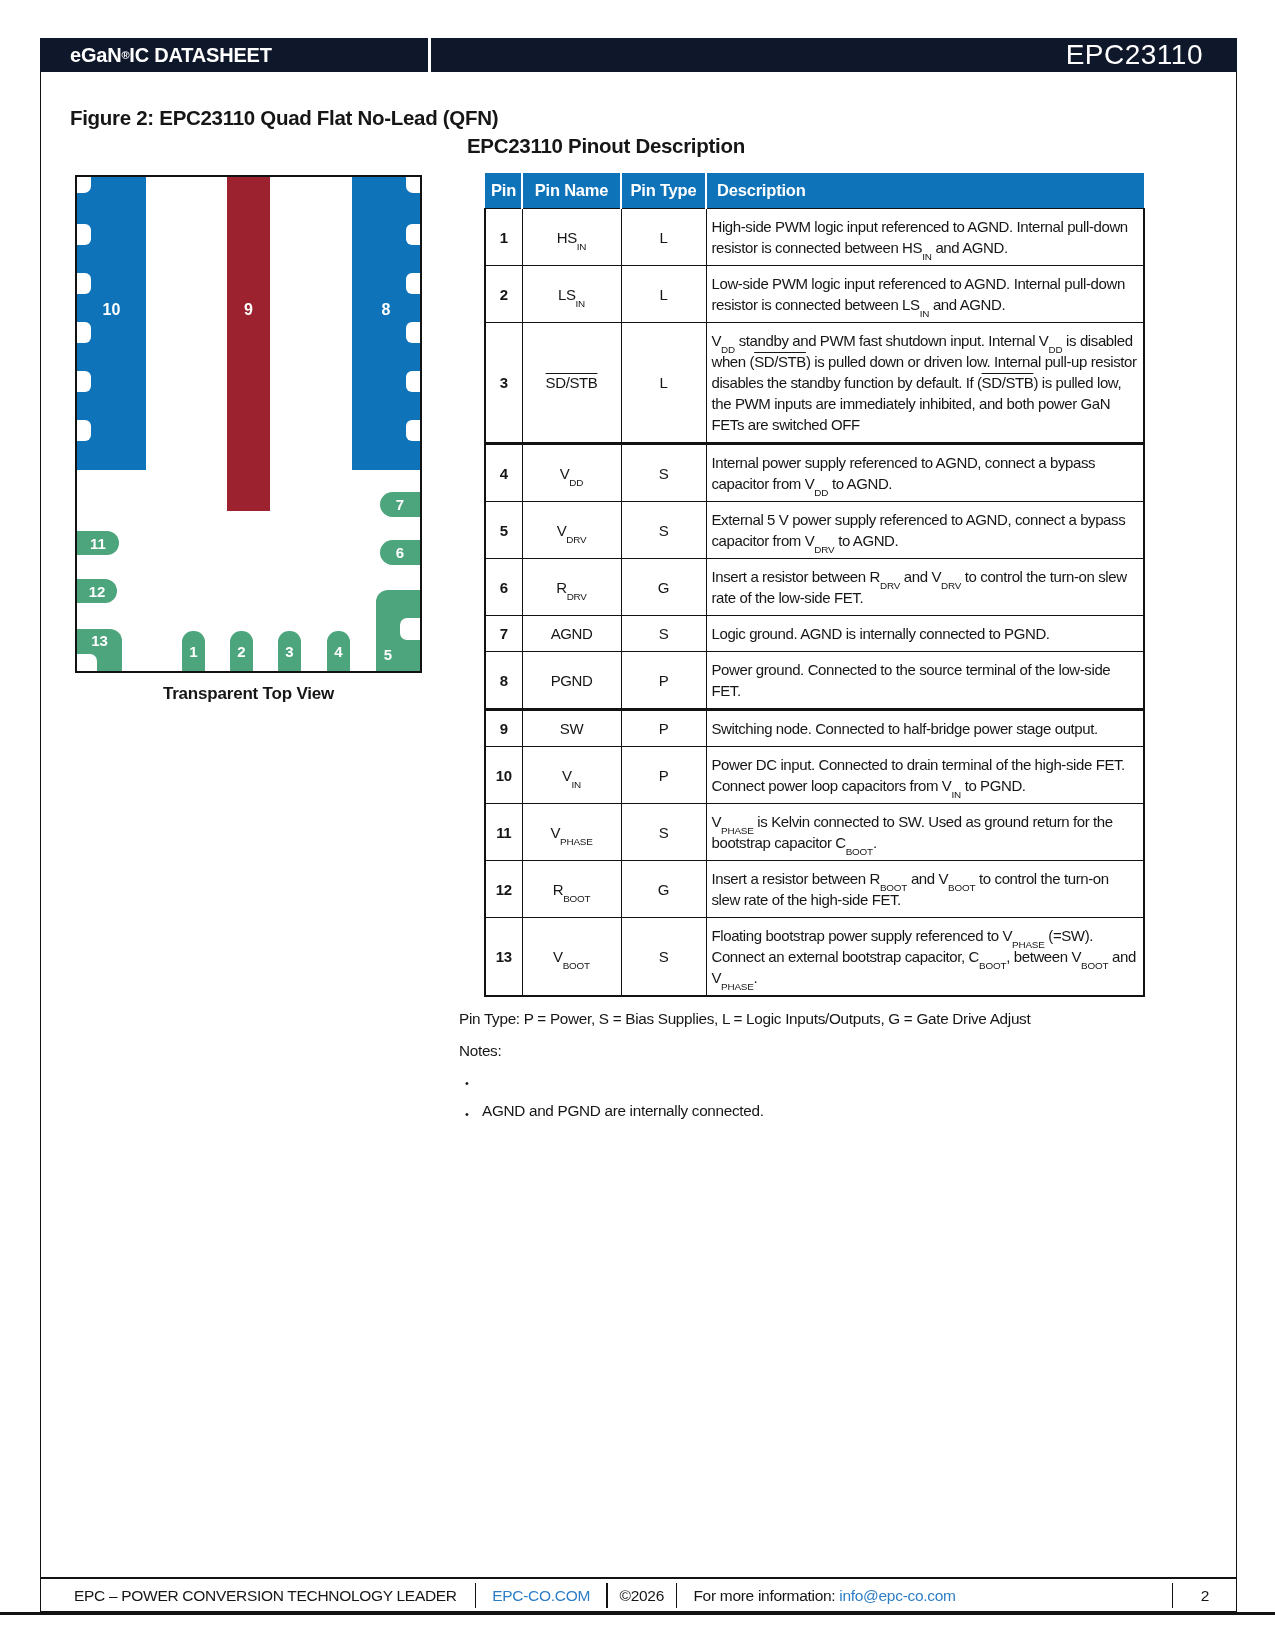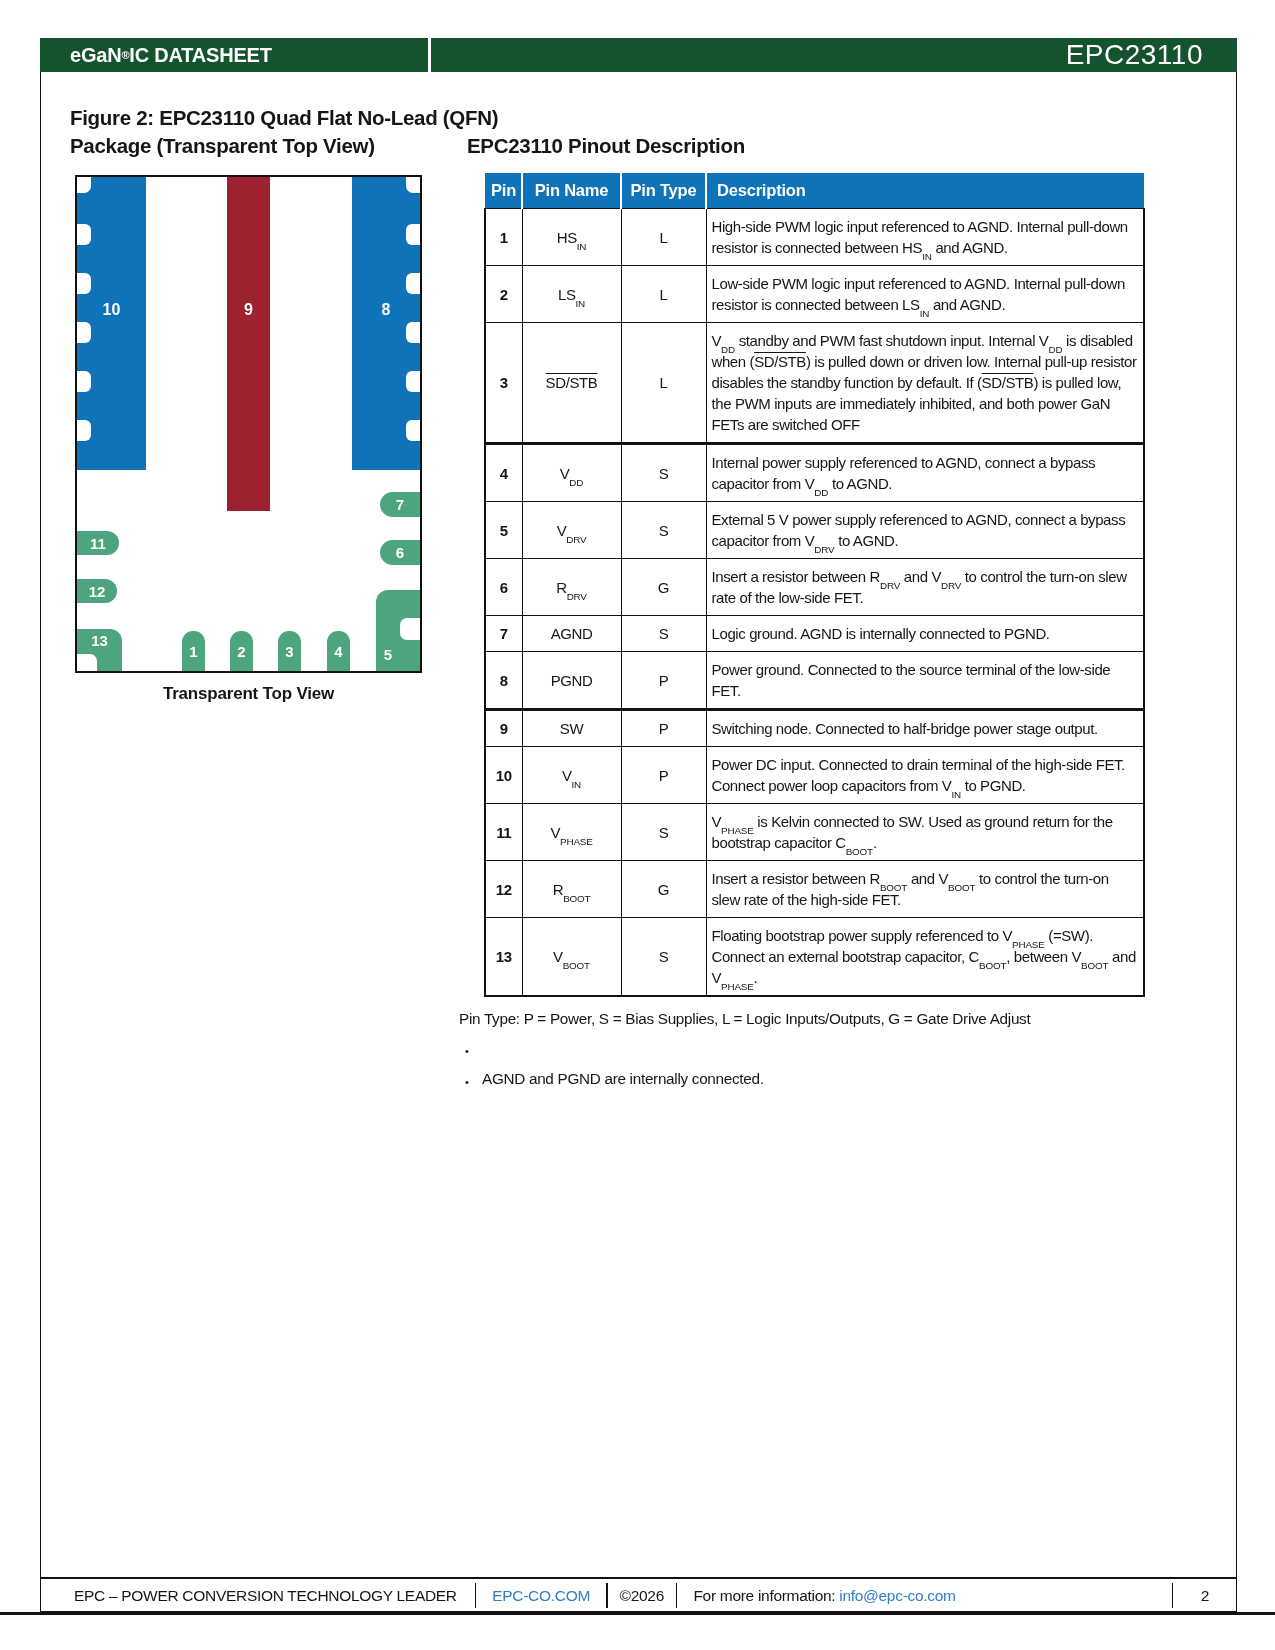--- a/index.html
+++ b/index.html
@@ -5,21 +5,21 @@
   * { margin:0; padding:0; box-sizing:border-box; }
   html,body { background:#ffffff; }
   body { font-family:"Liberation Sans", sans-serif; color:#161616; }
   #page { position:relative; width:1275px; height:1650px; background:#fff; overflow:hidden; }
 
   .frame { position:absolute; left:40px; top:38px; width:1197px; height:1574px;
            border:1.5px solid #121212; }
 
   
   .hdr { position:absolute; left:40px; top:38px; width:1197px; height:34px;
-         background:#14532d; display:flex; align-items:center; }
+         background:#0f172a; display:flex; align-items:center; }
   .hdr-left { position:absolute; left:30px; top:0; height:34px; display:flex; align-items:center;
               color:#fff; font-size:20px; font-weight:bold; letter-spacing:-0.2px; }
   .hdr-left sup { font-size:55%; vertical-align:super; }
   .hdr-div { position:absolute; left:388px; top:0; width:2.5px; height:34px; background:#fff; }
   .hdr-right { position:absolute; right:34px; top:0; height:34px; display:flex; align-items:center;
                color:#fff; font-size:28px; font-weight:400; letter-spacing:0.5px; }
 
   
   .fig-title { position:absolute; left:70px; top:104px; font-size:20.5px; font-weight:bold;
                line-height:28px; letter-spacing:-0.3px; }
@@ -118,21 +118,20 @@
   <div class="frame"></div>
 
   <div class="hdr">
     <div class="hdr-left">eGaN<sup>®</sup> IC DATASHEET</div>
     <div class="hdr-div"></div>
     <div class="hdr-right">EPC23110</div>
   </div>
 
   <div class="fig-title">
     <div>Figure 2: EPC23110 Quad Flat No-Lead (QFN)</div>
-    <div>Package (Transparent Top View)</div>
   </div>
 
   <div class="pkg">
 
     <div class="reg-blue b10">
       <span class="reg-lbl">10</span>
     </div>
     <span class="notch notch-l corner" style="left:0;"></span>
     <span class="notch notch-l" style="top:47px;"></span>
     <span class="notch notch-l" style="top:96px;"></span>
@@ -287,20 +286,21 @@
           <tr>
             <td class="c-pin">13</td>
             <td class="c-name">V<sub>BOOT</sub></td>
             <td class="c-type">S</td>
             <td class="c-desc">Floating bootstrap power supply referenced to V<sub>PHASE</sub> (=SW). Connect an external bootstrap capacitor, C<sub>BOOT</sub>, between V<sub>BOOT</sub> and V<sub>PHASE</sub>.</td>
           </tr>
         </tbody>
     </table>
 
     <p class="legend">Pin Type: P = Power, S = Bias Supplies, L = Logic Inputs/Outputs, G = Gate Drive Adjust</p>
+    <p class="notes-title">Notes:</p>
     <ul class="notes">
         <li>
           <span class="blt">•</span>
         </li>
         <li>
           <span class="blt">•</span>
           <span class="note-text">AGND and PGND are internally connected.</span>
         </li>
       </ul>
   </div>

